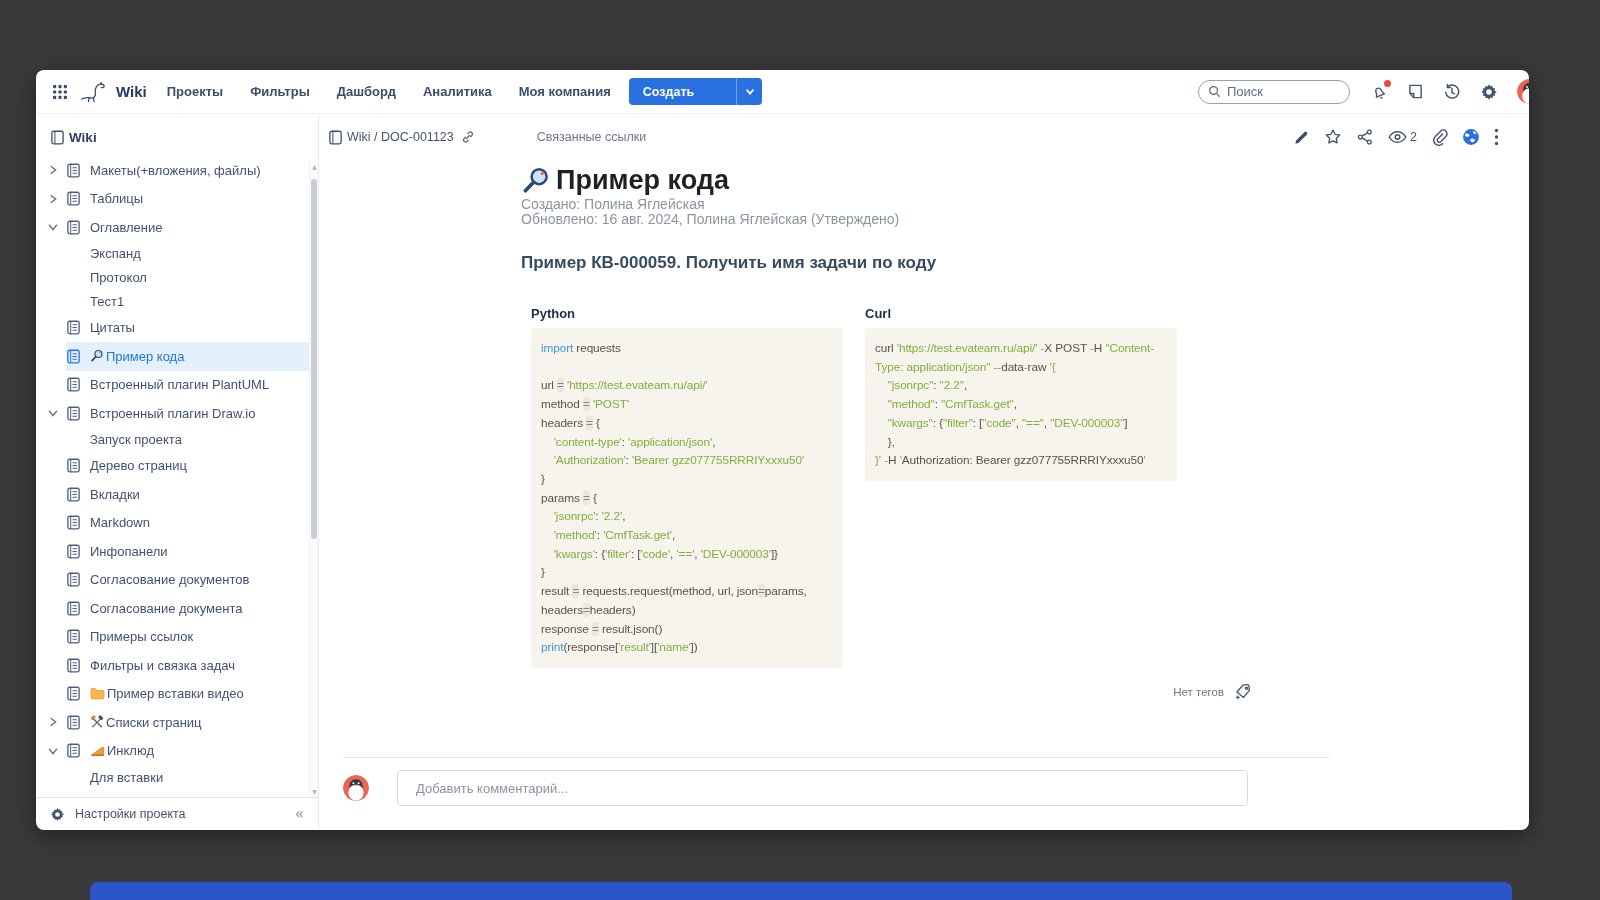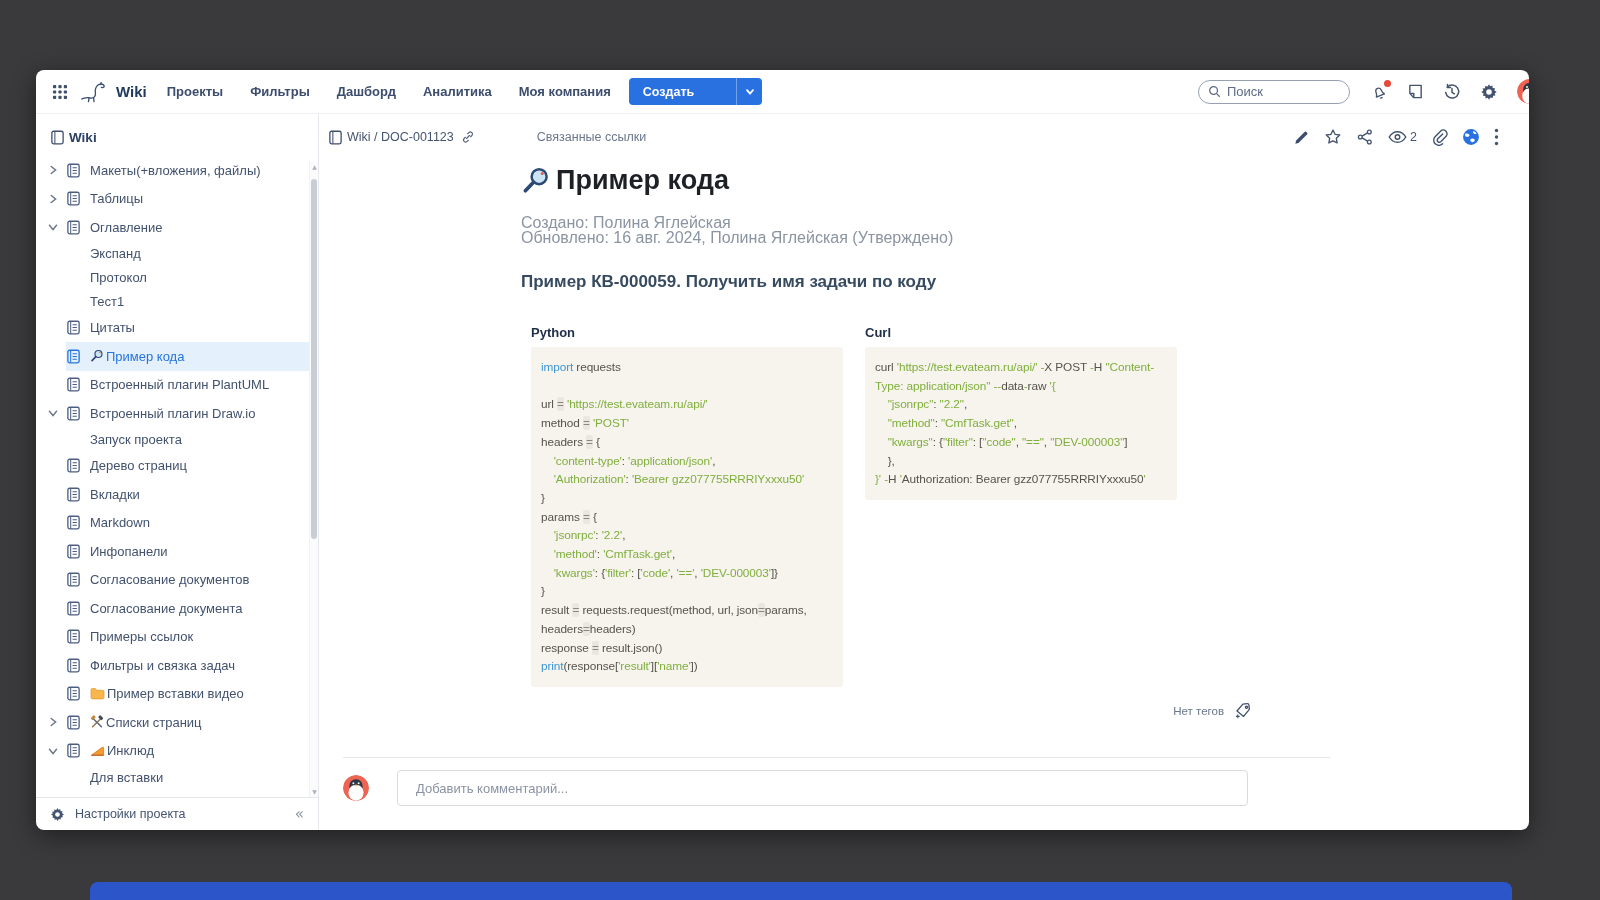--- a/index.html
+++ b/index.html
@@ -55,21 +55,21 @@
   .main { flex:1; display:flex; flex-direction:column; min-width:0; position:relative; }
   .topbar { height:40px; min-height:40px; display:flex; align-items:center; padding:6px 30px 0 9px; }
   .crumb { display:flex; align-items:center; gap:4px; font-size:12.5px; color:#44546f; cursor:pointer; }
   .related { margin-left:62px; font-size:12.5px; color:#6b778c; cursor:pointer; }
   .toolbar { margin-left:auto; display:flex; align-items:center; gap:14px; }
   .tb-ico { display:flex; align-items:center; gap:3px; cursor:pointer; color:#44546f; font-size:12.5px; }
 
   .doc { margin-left:202px; width:809px; }
   .title-row { margin-top:11px; display:flex; align-items:center; gap:5px; }
   .page-title { font-size:27px; font-weight:600; color:#1d2126; }
-  .meta { margin-top:20px; font-size:16px; color:#8b94a1; line-height:14.5px; }
+  .meta { margin-top:1px; font-size:14px; color:#8b94a1; line-height:14.5px; }
   .doc-heading { margin-top:27px; font-size:17px; font-weight:600; color:#374b60; }
 
   .code-grid { margin:33px 0 0 10px; display:flex; gap:22px; align-items:flex-start; }
   .code-col { width:312px; }
   .code-label { font-size:13px; font-weight:700; color:#213049; margin-bottom:7px; }
   .code-block { background:#f7f4ee; border-radius:3px; padding:11px 10px; font-size:11.8px; line-height:18.7px; white-space:pre-wrap; word-break:break-word; letter-spacing:-0.1px; }
   .code-block .ln { min-height:18.7px; }
   .cs { color:#7fae3c; } .ck { color:#3d96d2; } .cp { color:#56534c; }
   .co { color:#8b877e; background:#ebe7df; border-radius:2px; }
 

